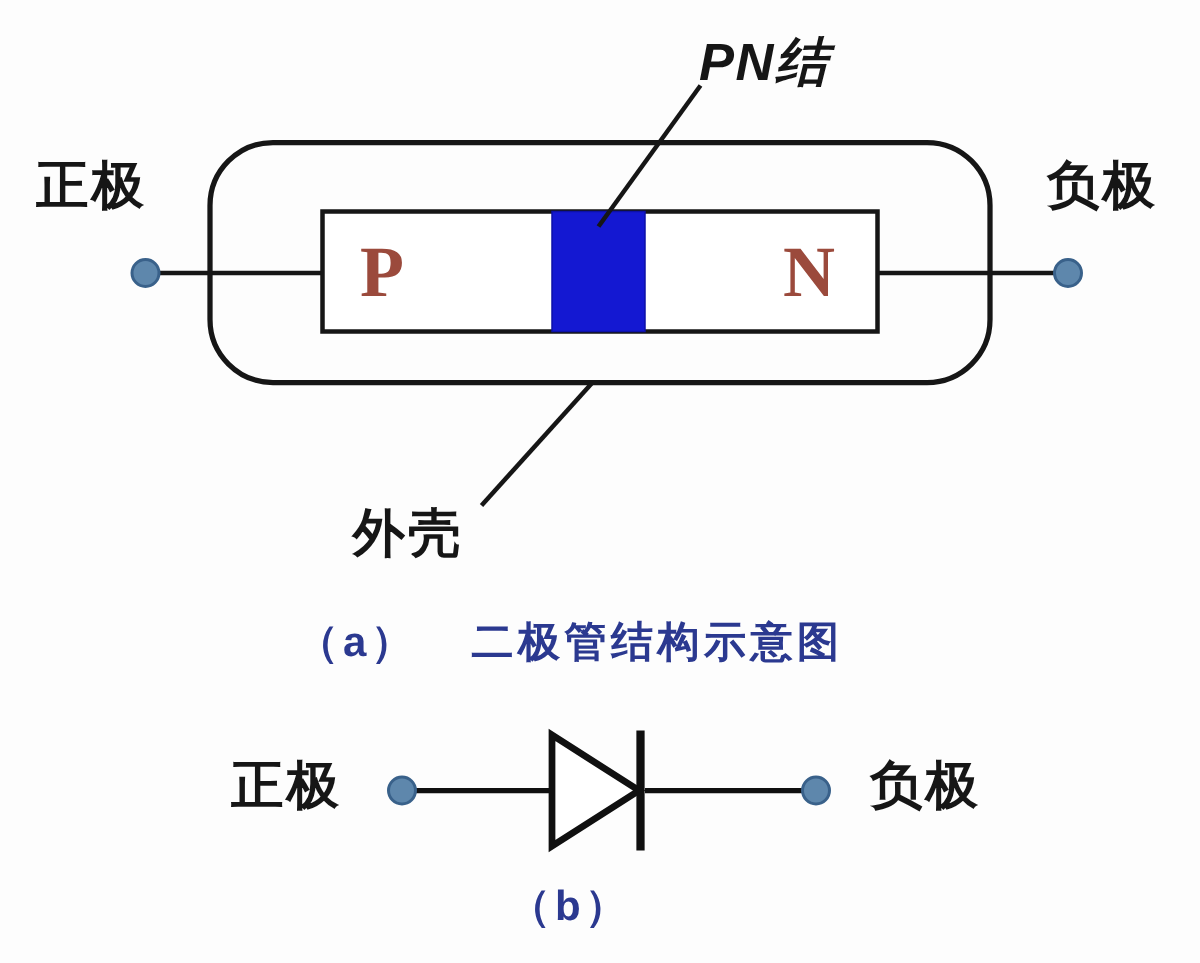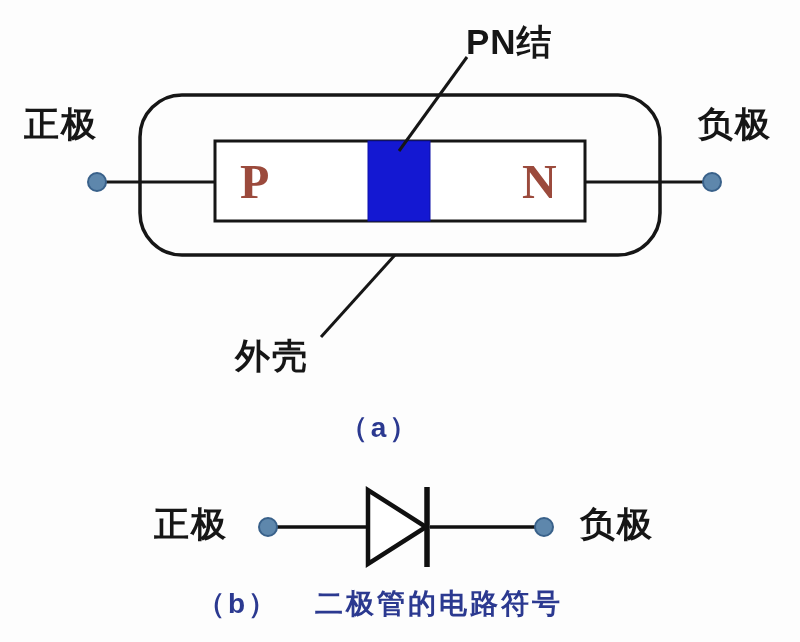--- a/index.html
+++ b/index.html
@@ -38,20 +38,21 @@
     font-size: 35px;
     font-weight: 600;
     letter-spacing: 2px;
     white-space: nowrap;
     line-height: 1;
   }
 
   .pn-junction-label {
     left: 466px; top: 24px;
     letter-spacing: 1px;
+    font-style: italic;
   }
 
   .anode-a   { left: 24px;  top: 106px; }
   .cathode-a { left: 698px; top: 106px; }
   .shell-lbl { left: 235px; top: 338px; }
 
   .region-letter {
     position: absolute;
     font-family: "Liberation Serif", serif;
     font-weight: bold;
@@ -120,24 +121,24 @@
   <div class="label cathode-a">负极</div>
 
   <div class="region-letter p-letter">P</div>
 
   <div class="region-letter n-letter">N</div>
 
   <div class="label shell-lbl">外壳</div>
 
   <div class="caption caption-a">
     <span>（a）</span>
+    <span>二极管结构示意图</span>
   </div>
 
   <div class="label anode-b">正极</div>
 
   <div class="label cathode-b">负极</div>
 
   <div class="caption caption-b">
     <span>（b）</span>
-    <span>二极管的电路符号</span>
   </div>
 
 </div>
 
 </body></html>

